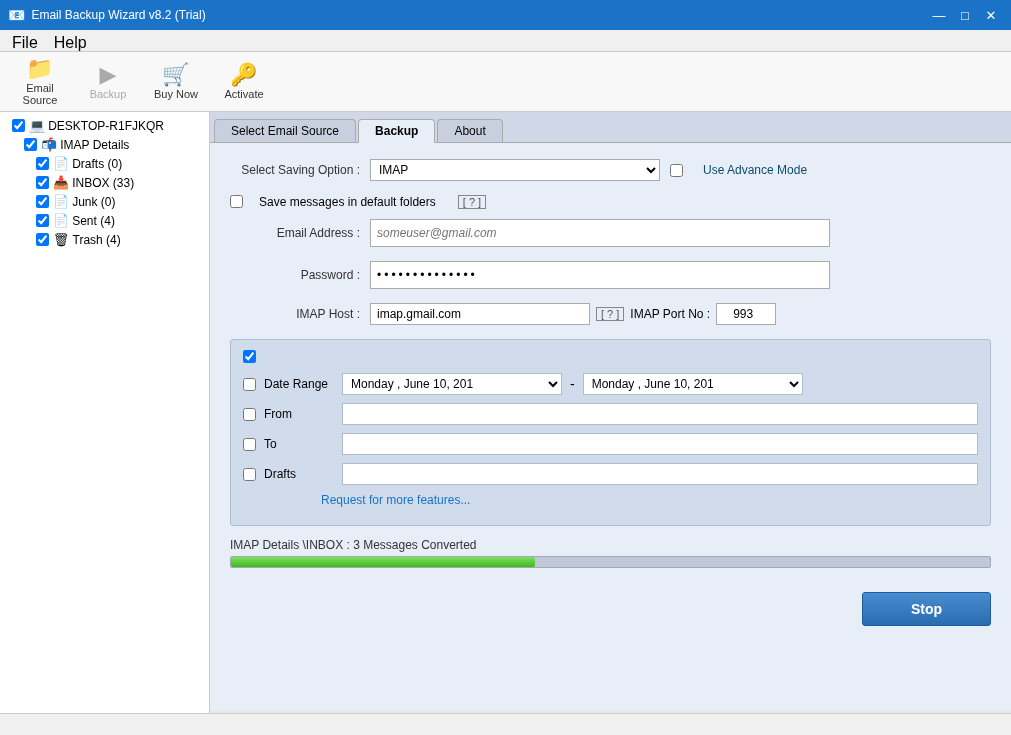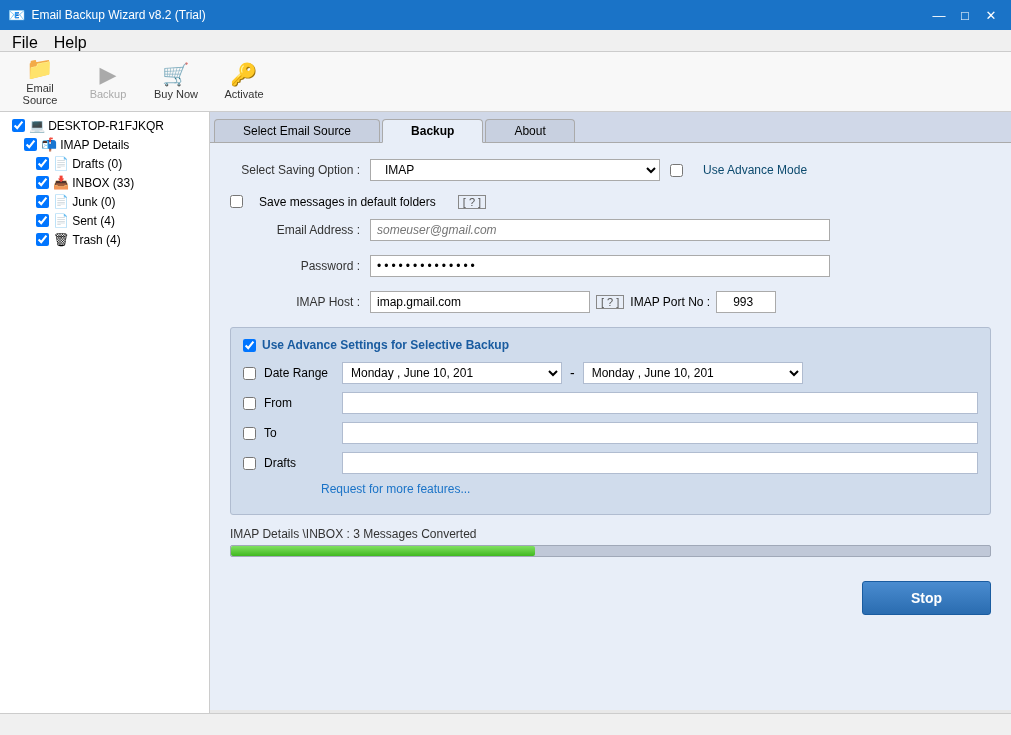--- a/index.html
+++ b/index.html
@@ -95,21 +95,21 @@
     
     .tabs {
       display: flex;
       background: #d0d8e8;
       border-bottom: 1px solid #aaa;
       align-items: flex-end;
       padding-top: 6px;
       padding-left: 4px;
     }
     .tab {
-      padding: 4px 28px;
+      padding: 4px 16px;
       cursor: pointer;
       border: 1px solid #aaa;
       border-bottom: none;
       background: #c8d0e0;
       font-size: 12px;
       margin-right: 2px;
       border-radius: 4px 4px 0 0;
     }
     .tab.active {
       background: #e8eef8;
@@ -144,25 +144,25 @@
     .form-control {
       flex: 1;
       max-width: 460px;
     }
     .form-select {
       width: 290px;
       height: 22px;
       border: 1px solid #aaa;
       background: white;
       font-size: 12px;
-      padding: 2px 10px;
+      padding: 2px 4px;
     }
     .form-input {
       width: 100%;
-      height: 22px;
+      height: 28px;
       border: 1px solid #aaa;
       background: white;
       font-size: 12px;
       padding: 2px 6px;
     }
     .form-input.password { letter-spacing: 3px; }
     .advance-mode-link {
       color: #0c4a6e;
       font-size: 12px;
       margin-left: 10px;
@@ -395,21 +395,20 @@
             <span class="help-tag">[ ? ]</span>
             <span class="port-label">IMAP Port No :</span>
             <input type="text" class="port-input" value="993" style="">
           </div>
         </div>
       </div>
 
       <div class="advance-section">
         <div class="advance-header">
           <input type="checkbox" checked="" style="">
-          <span>Use Advance Settings for Selective Backup</span>
         </div>
 
         <div class="advance-row">
           <input type="checkbox" class="advance-checkbox" style="">
           <span class="advance-field-label">Date Range</span>
           <div class="date-range-row">
             <select class="date-select" style="width:220px;">
               <option>Monday ,  June  10, 201</option>
             </select>
             <span class="date-dash">-</span>

